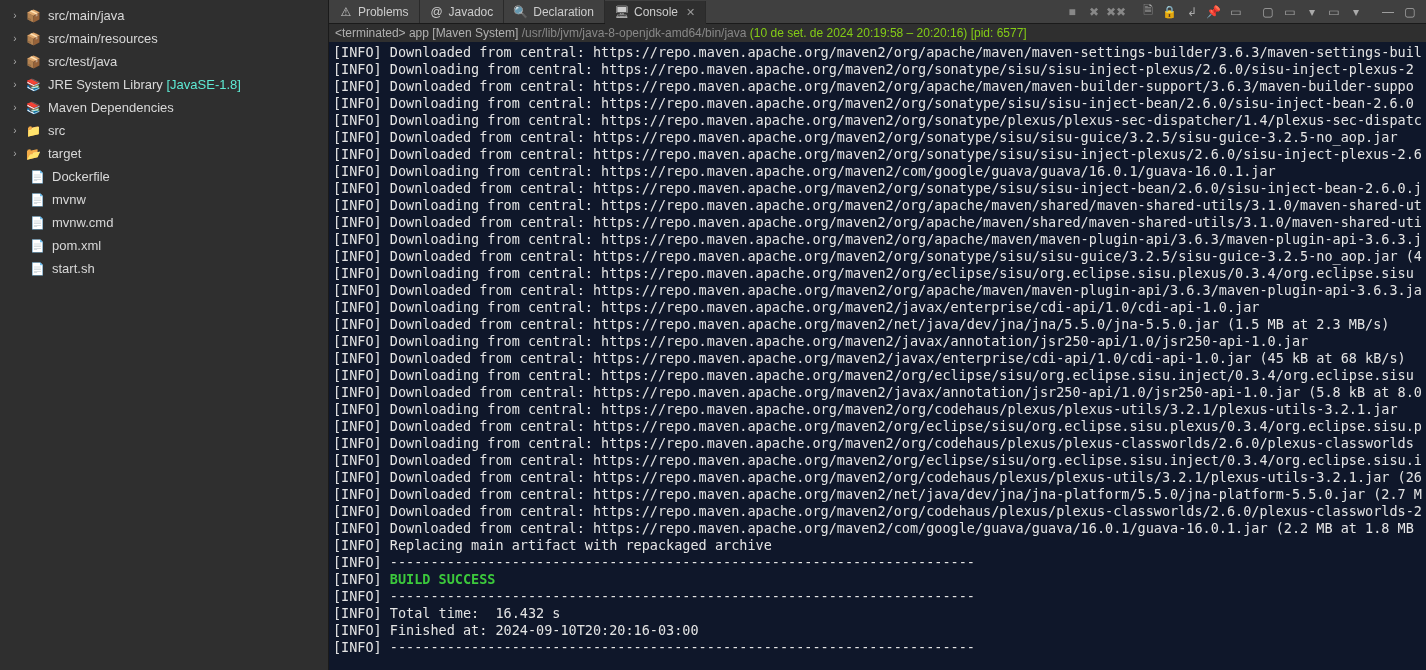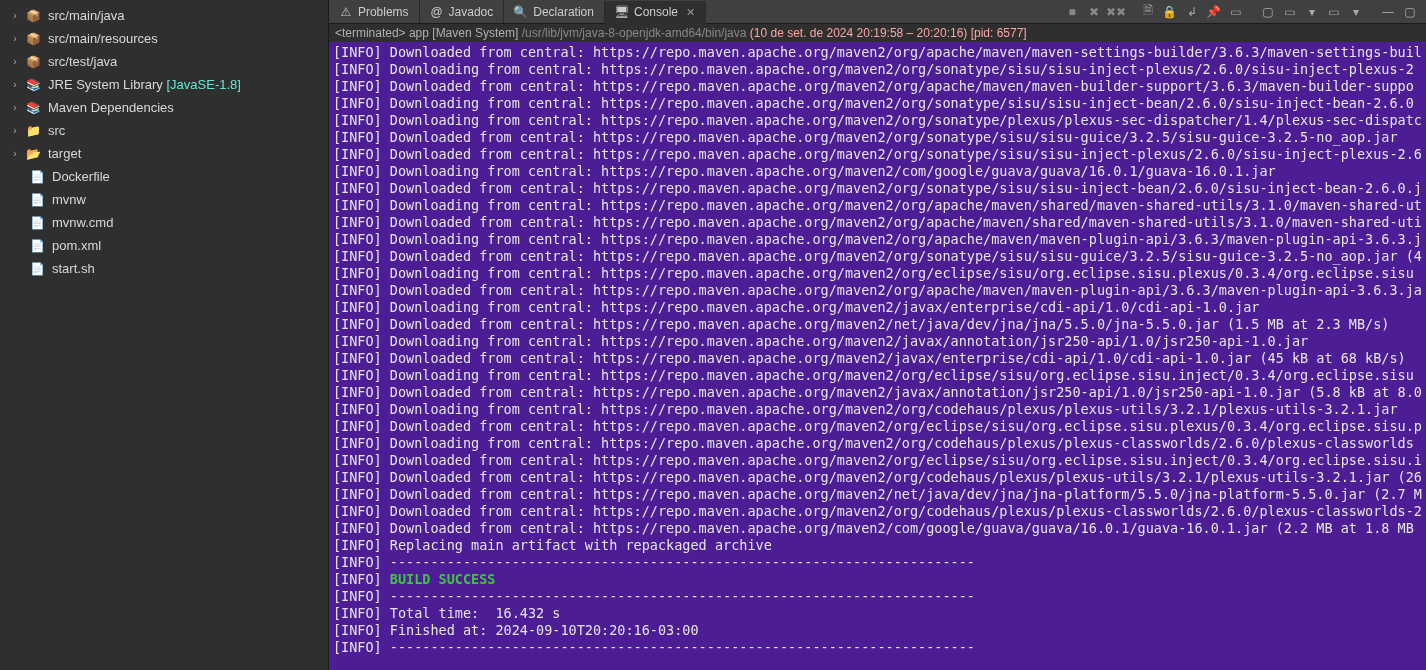--- a/index.html
+++ b/index.html
@@ -106,27 +106,27 @@
 }
 .toolbar-right .sep { width: 8px; }
 
 
 .terminated {
   padding: 2px 6px;
   font-size: 12px;
   color: #b0b0b0;
   white-space: nowrap;
 }
-.terminated .gray { color: #fca5a5; }
+.terminated .gray { color: #84cc16; }
 .terminated .path { color: #888; }
 
 
 .console {
   flex: 1;
-  background: #4c1d95;
+  background: #0f172a;
   font-family: "DejaVu Sans Mono", Consolas, monospace;
   font-size: 13.5px;
   line-height: 17px;
   color: #e4e4e4;
   padding: 2px 4px;
   white-space: pre;
   overflow: hidden;
 }
 .console .line { display: block; }
 .console .success { color: #3cc93c; font-weight: bold; text-align: right; }

